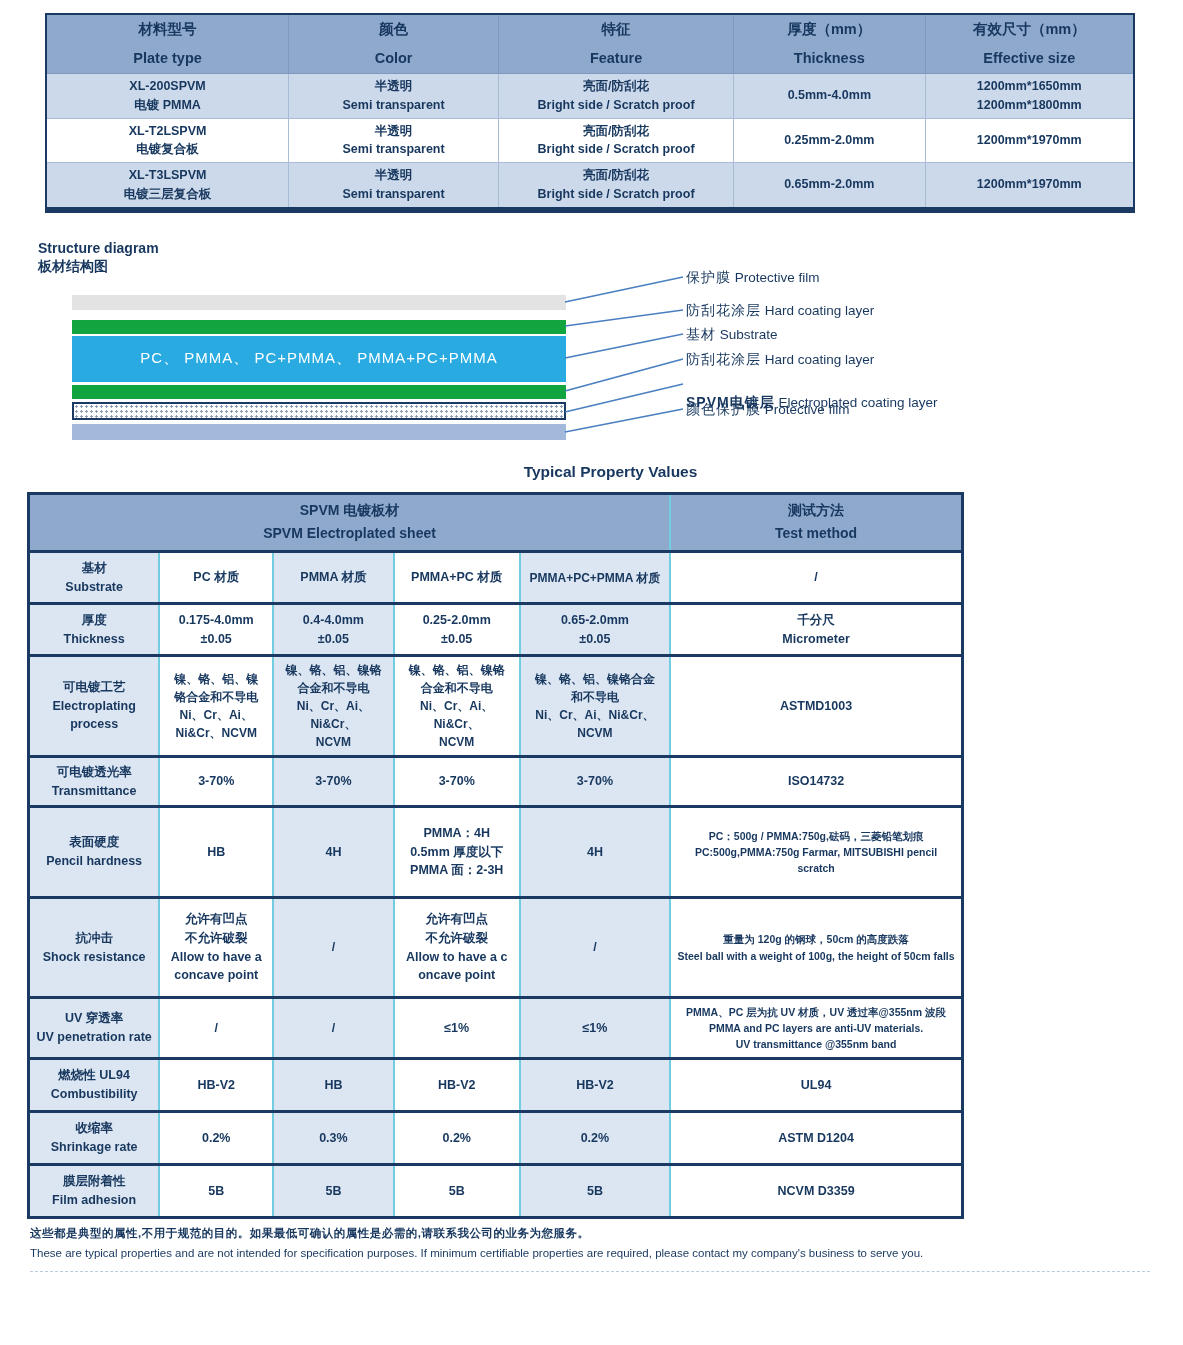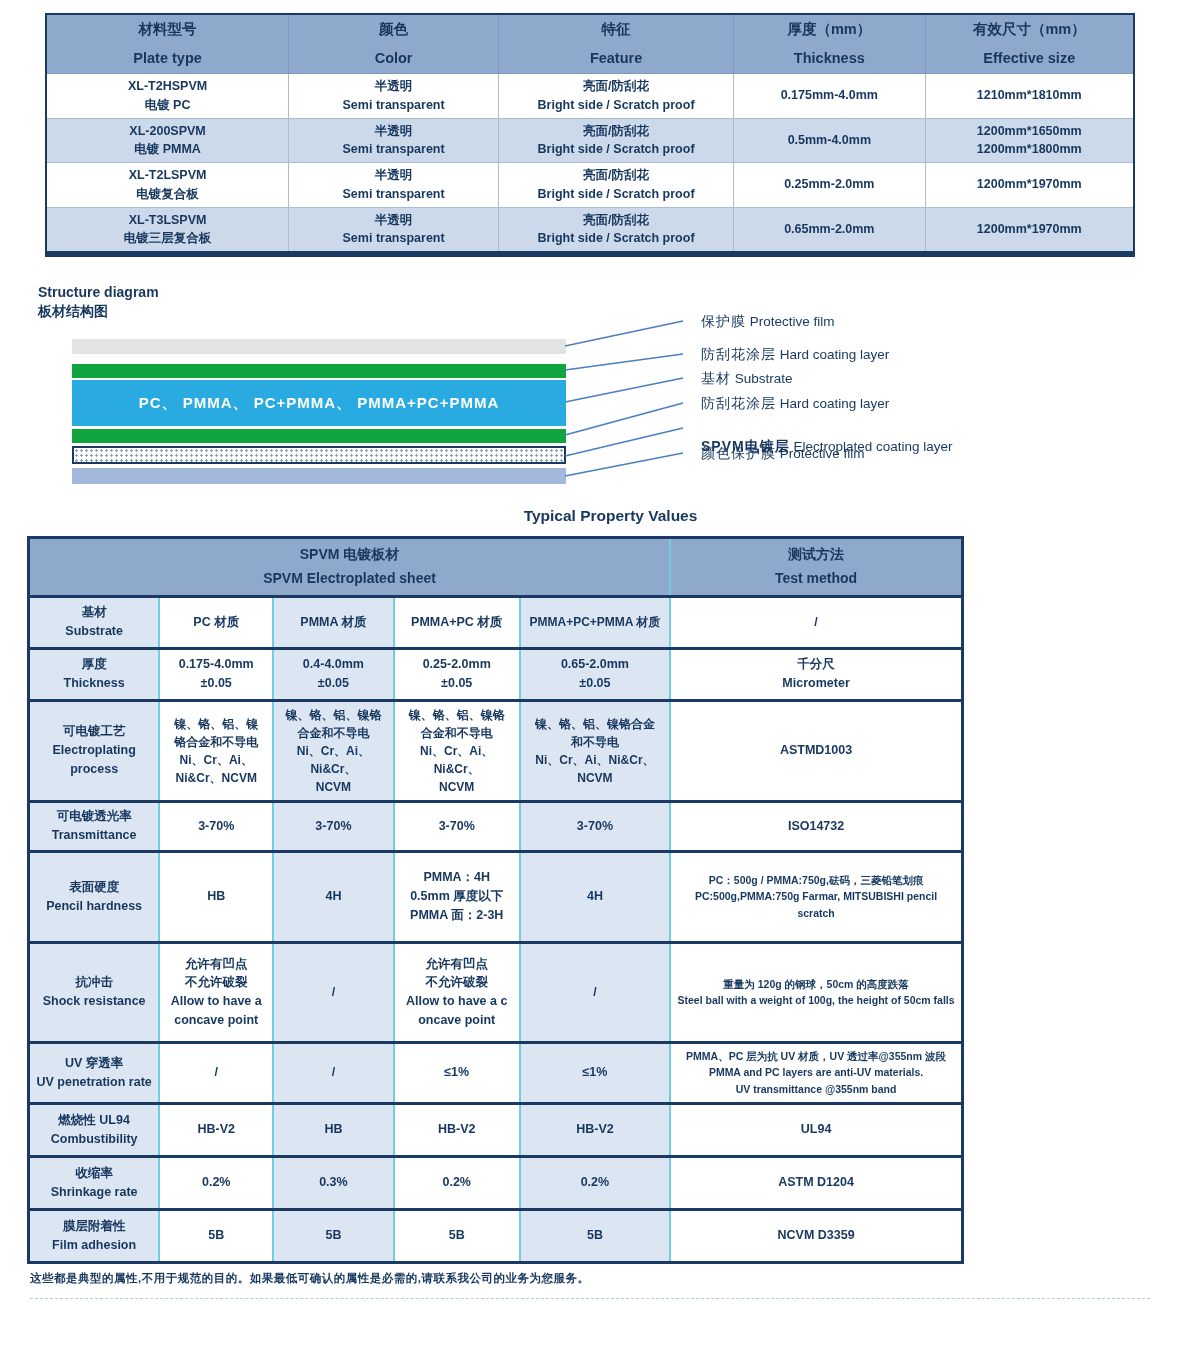--- a/index.html
+++ b/index.html
@@ -41,29 +41,29 @@
   .spec-table tr.plain td { background: #ffffff; }
 
   
   .diagram-section { position: relative; height: 208px; margin: 26px 0 0 38px; }
   .diagram-title { font-size: 14px; font-weight: bold; line-height: 1.35; }
   .layer { position: absolute; left: 34px; width: 494px; }
   .layer-1 { top: 56px;  height: 15px; background: #e3e3e3; }
   .layer-2 { top: 81px;  height: 14px; background: #12a43e; }
   .layer-3 { top: 97px;  height: 46px; background: #29abe2;
              display: flex; align-items: center; justify-content: center;
-             color: #ffffff; font-weight: bold; font-size: 15px; letter-spacing: 1px; }
+             color: #ffffff; font-weight: normal; font-size: 15px; letter-spacing: 1px; }
   .layer-4 { top: 146px; height: 14px; background: #12a43e; }
   .layer-5 { top: 163px; height: 18px; background: #ffffff;
              border: 2px solid #1b3a63;
              background-image: radial-gradient(#8d9db4 1px, transparent 1.2px);
              background-size: 5px 5px; }
   .layer-6 { top: 185px; height: 16px; background: #a3b9dc; }
   .layer-labels { position: absolute; left: 648px; top: 0; }
-  .layer-label { position: absolute; white-space: nowrap; font-size: 13.5px; margin-left: 15px; }
+  .layer-label { position: absolute; white-space: nowrap; font-size: 13.5px; }
   .layer-label .zh { font-size: 14px; letter-spacing: 1px; }
   .layer-label .zh.b { font-weight: bold; }
   .leader-svg { position: absolute; left: 510px; top: 20px; }
 
   
   .tpv-title { margin: 16px 0 11px 38px; font-size: 15.5px; font-weight: bold; text-align: center; }
   .pt {
     width: 937px; margin-left: 27px;
     border-collapse: collapse;
     border: 3px solid #1b3a63;
@@ -124,30 +124,20 @@
 Plate type</th>
     <th class="pre">颜色
 Color</th>
     <th class="pre">特征
 Feature</th>
     <th class="pre">厚度（mm）
 Thickness</th>
     <th class="pre">有效尺寸（mm）
 Effective size</th>
   </tr>
-  <tr class="plain">
-    <td class="pre">XL-T2HSPVM
-电镀 PC</td>
-    <td class="pre">半透明
-Semi transparent</td>
-    <td class="pre">亮面/防刮花
-Bright side / Scratch proof</td>
-    <td class="pre">0.175mm-4.0mm</td>
-    <td class="pre">1210mm*1810mm</td>
-  </tr>
   <tr class="alt">
     <td class="pre">XL-200SPVM
 电镀 PMMA</td>
     <td class="pre">半透明
 Semi transparent</td>
     <td class="pre">亮面/防刮花
 Bright side / Scratch proof</td>
     <td class="pre">0.5mm-4.0mm</td>
     <td class="pre">1200mm*1650mm
 1200mm*1800mm</td>
@@ -344,13 +334,14 @@
     <td class="c2 pre">5B</td>
     <td class="c3 pre">5B</td>
     <td class="c4 pre">5B</td>
     <td class="c-test pre">NCVM D3359</td>
   </tr>
 </tbody>
   </table>
 
 <div class="footer-notes">
   <div class="footer-zh">这些都是典型的属性,不用于规范的目的。如果最低可确认的属性是必需的,请联系我公司的业务为您服务。</div>
+  <div class="footer-en">These are typical properties and are not intended for specification purposes. If minimum certifiable properties are required, please contact my company's business to serve you.</div>
 </div>
 
 </body></html>

